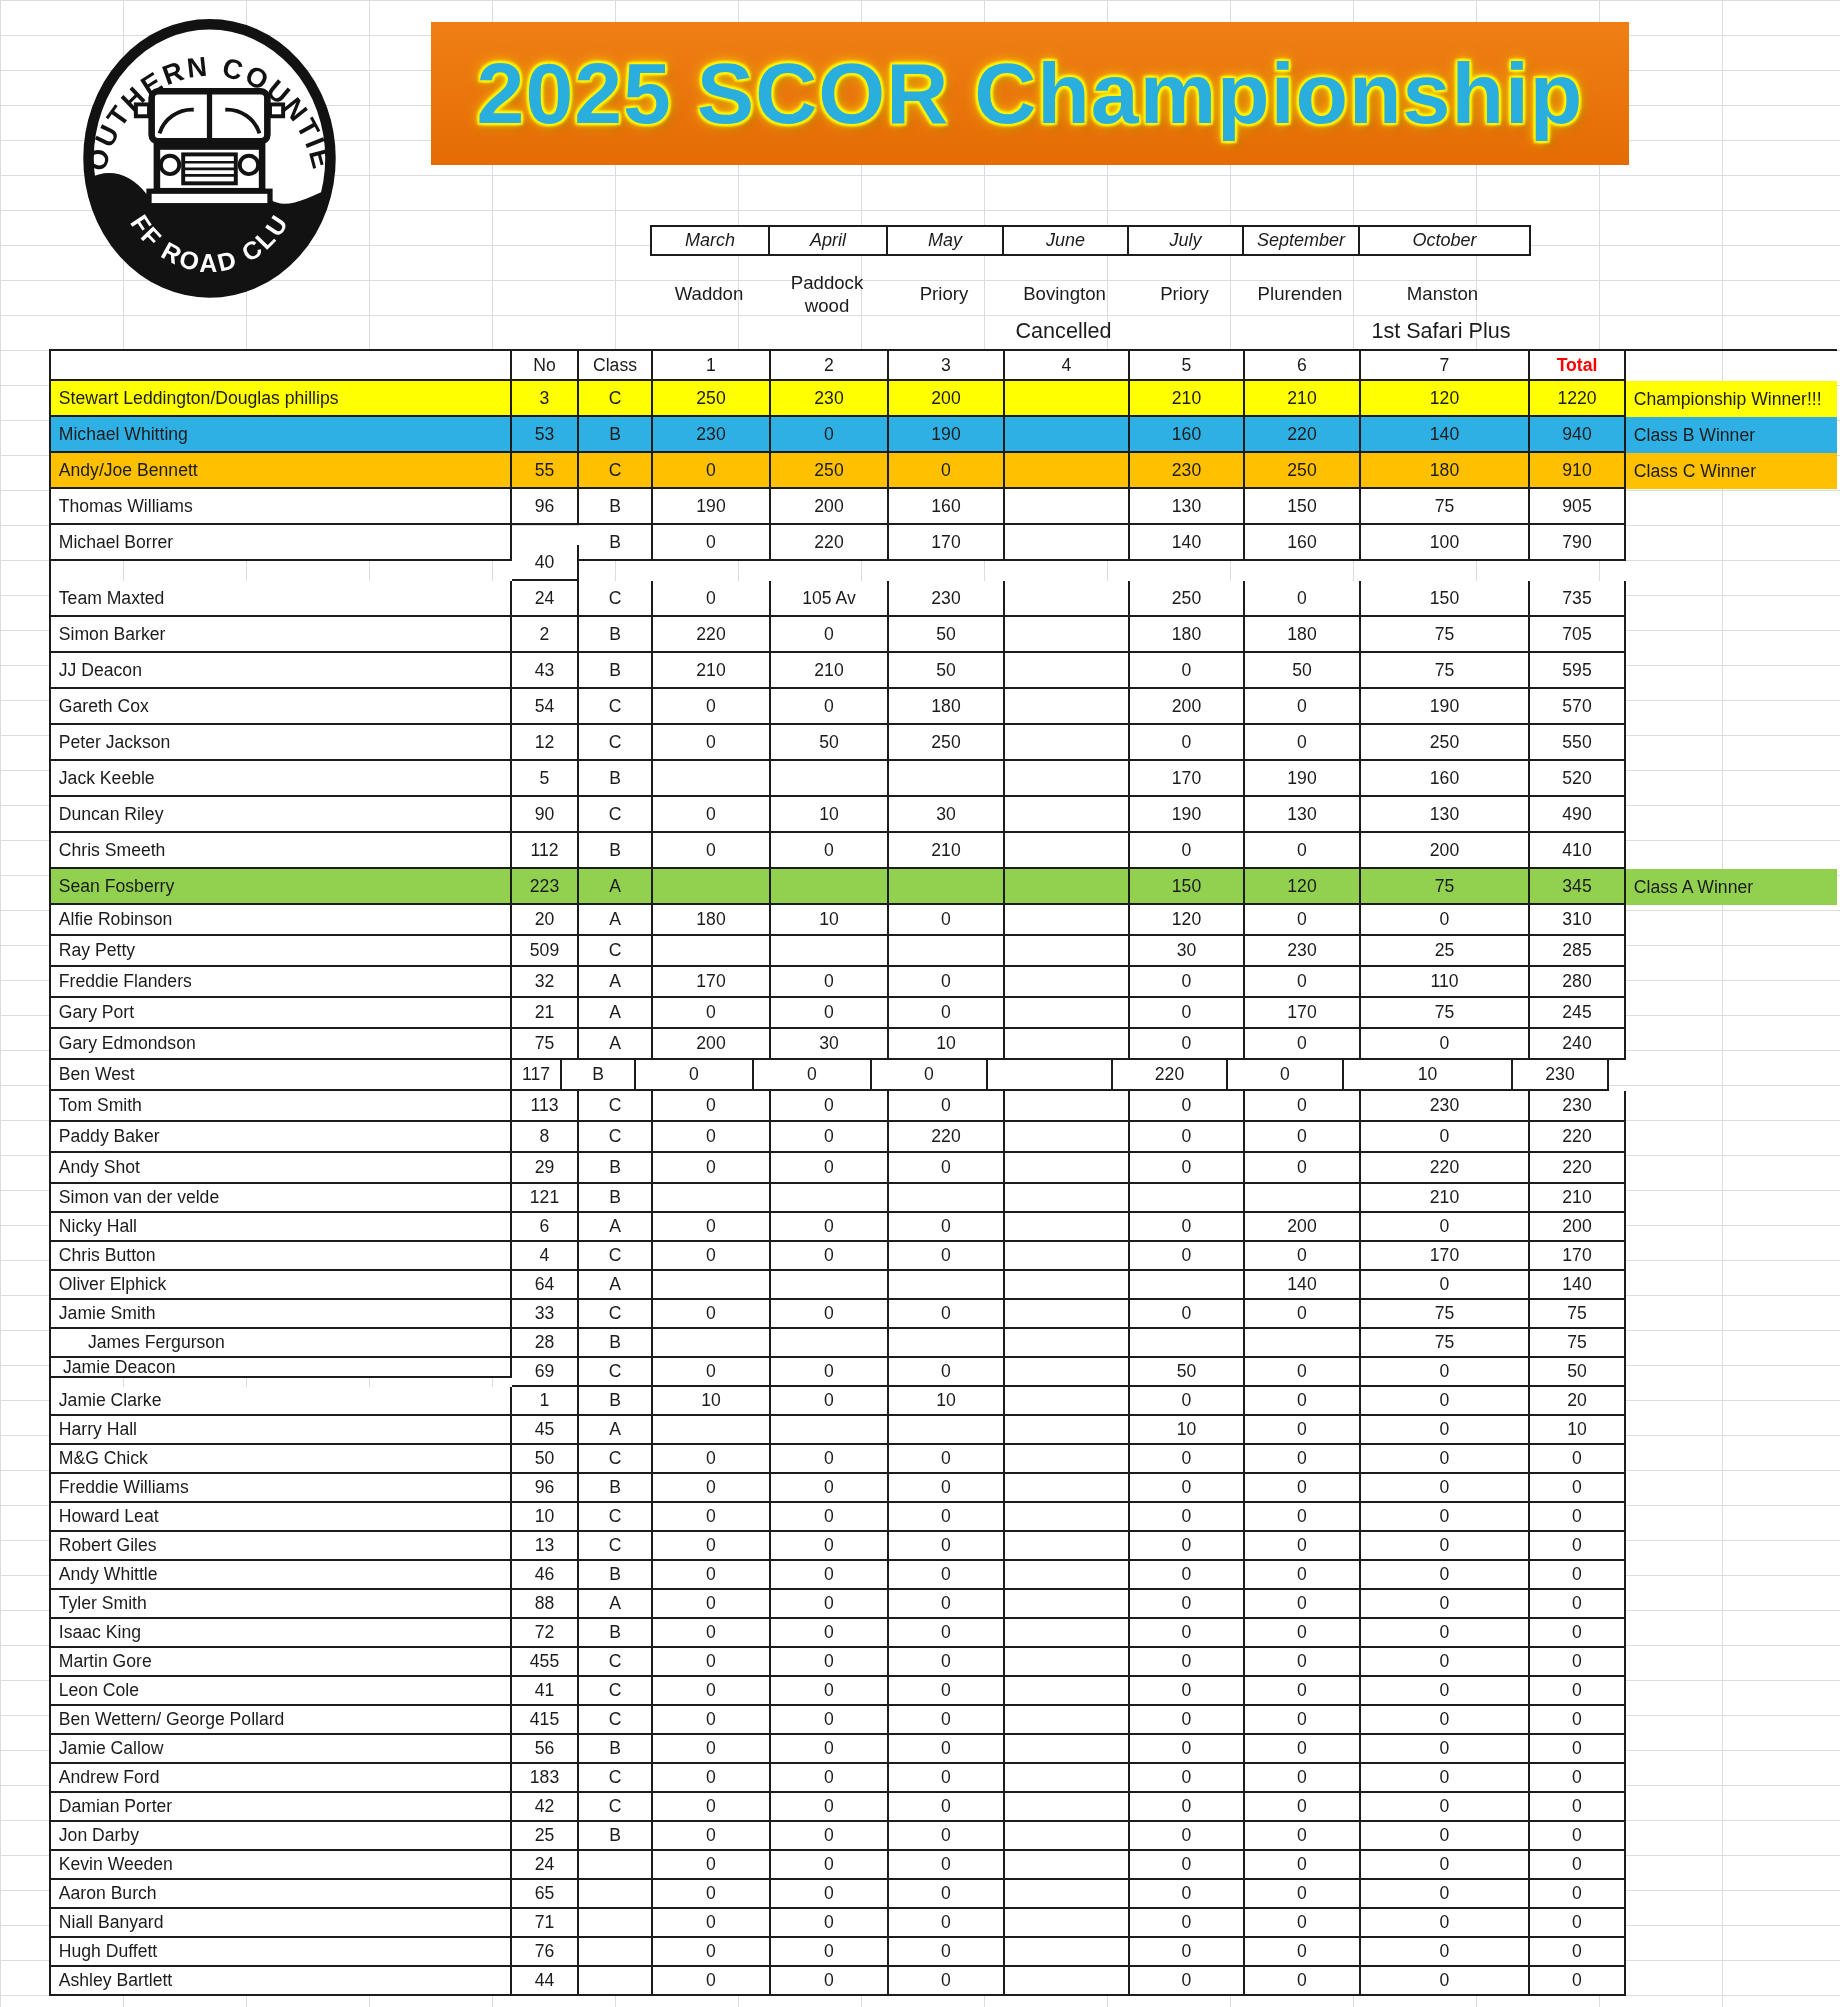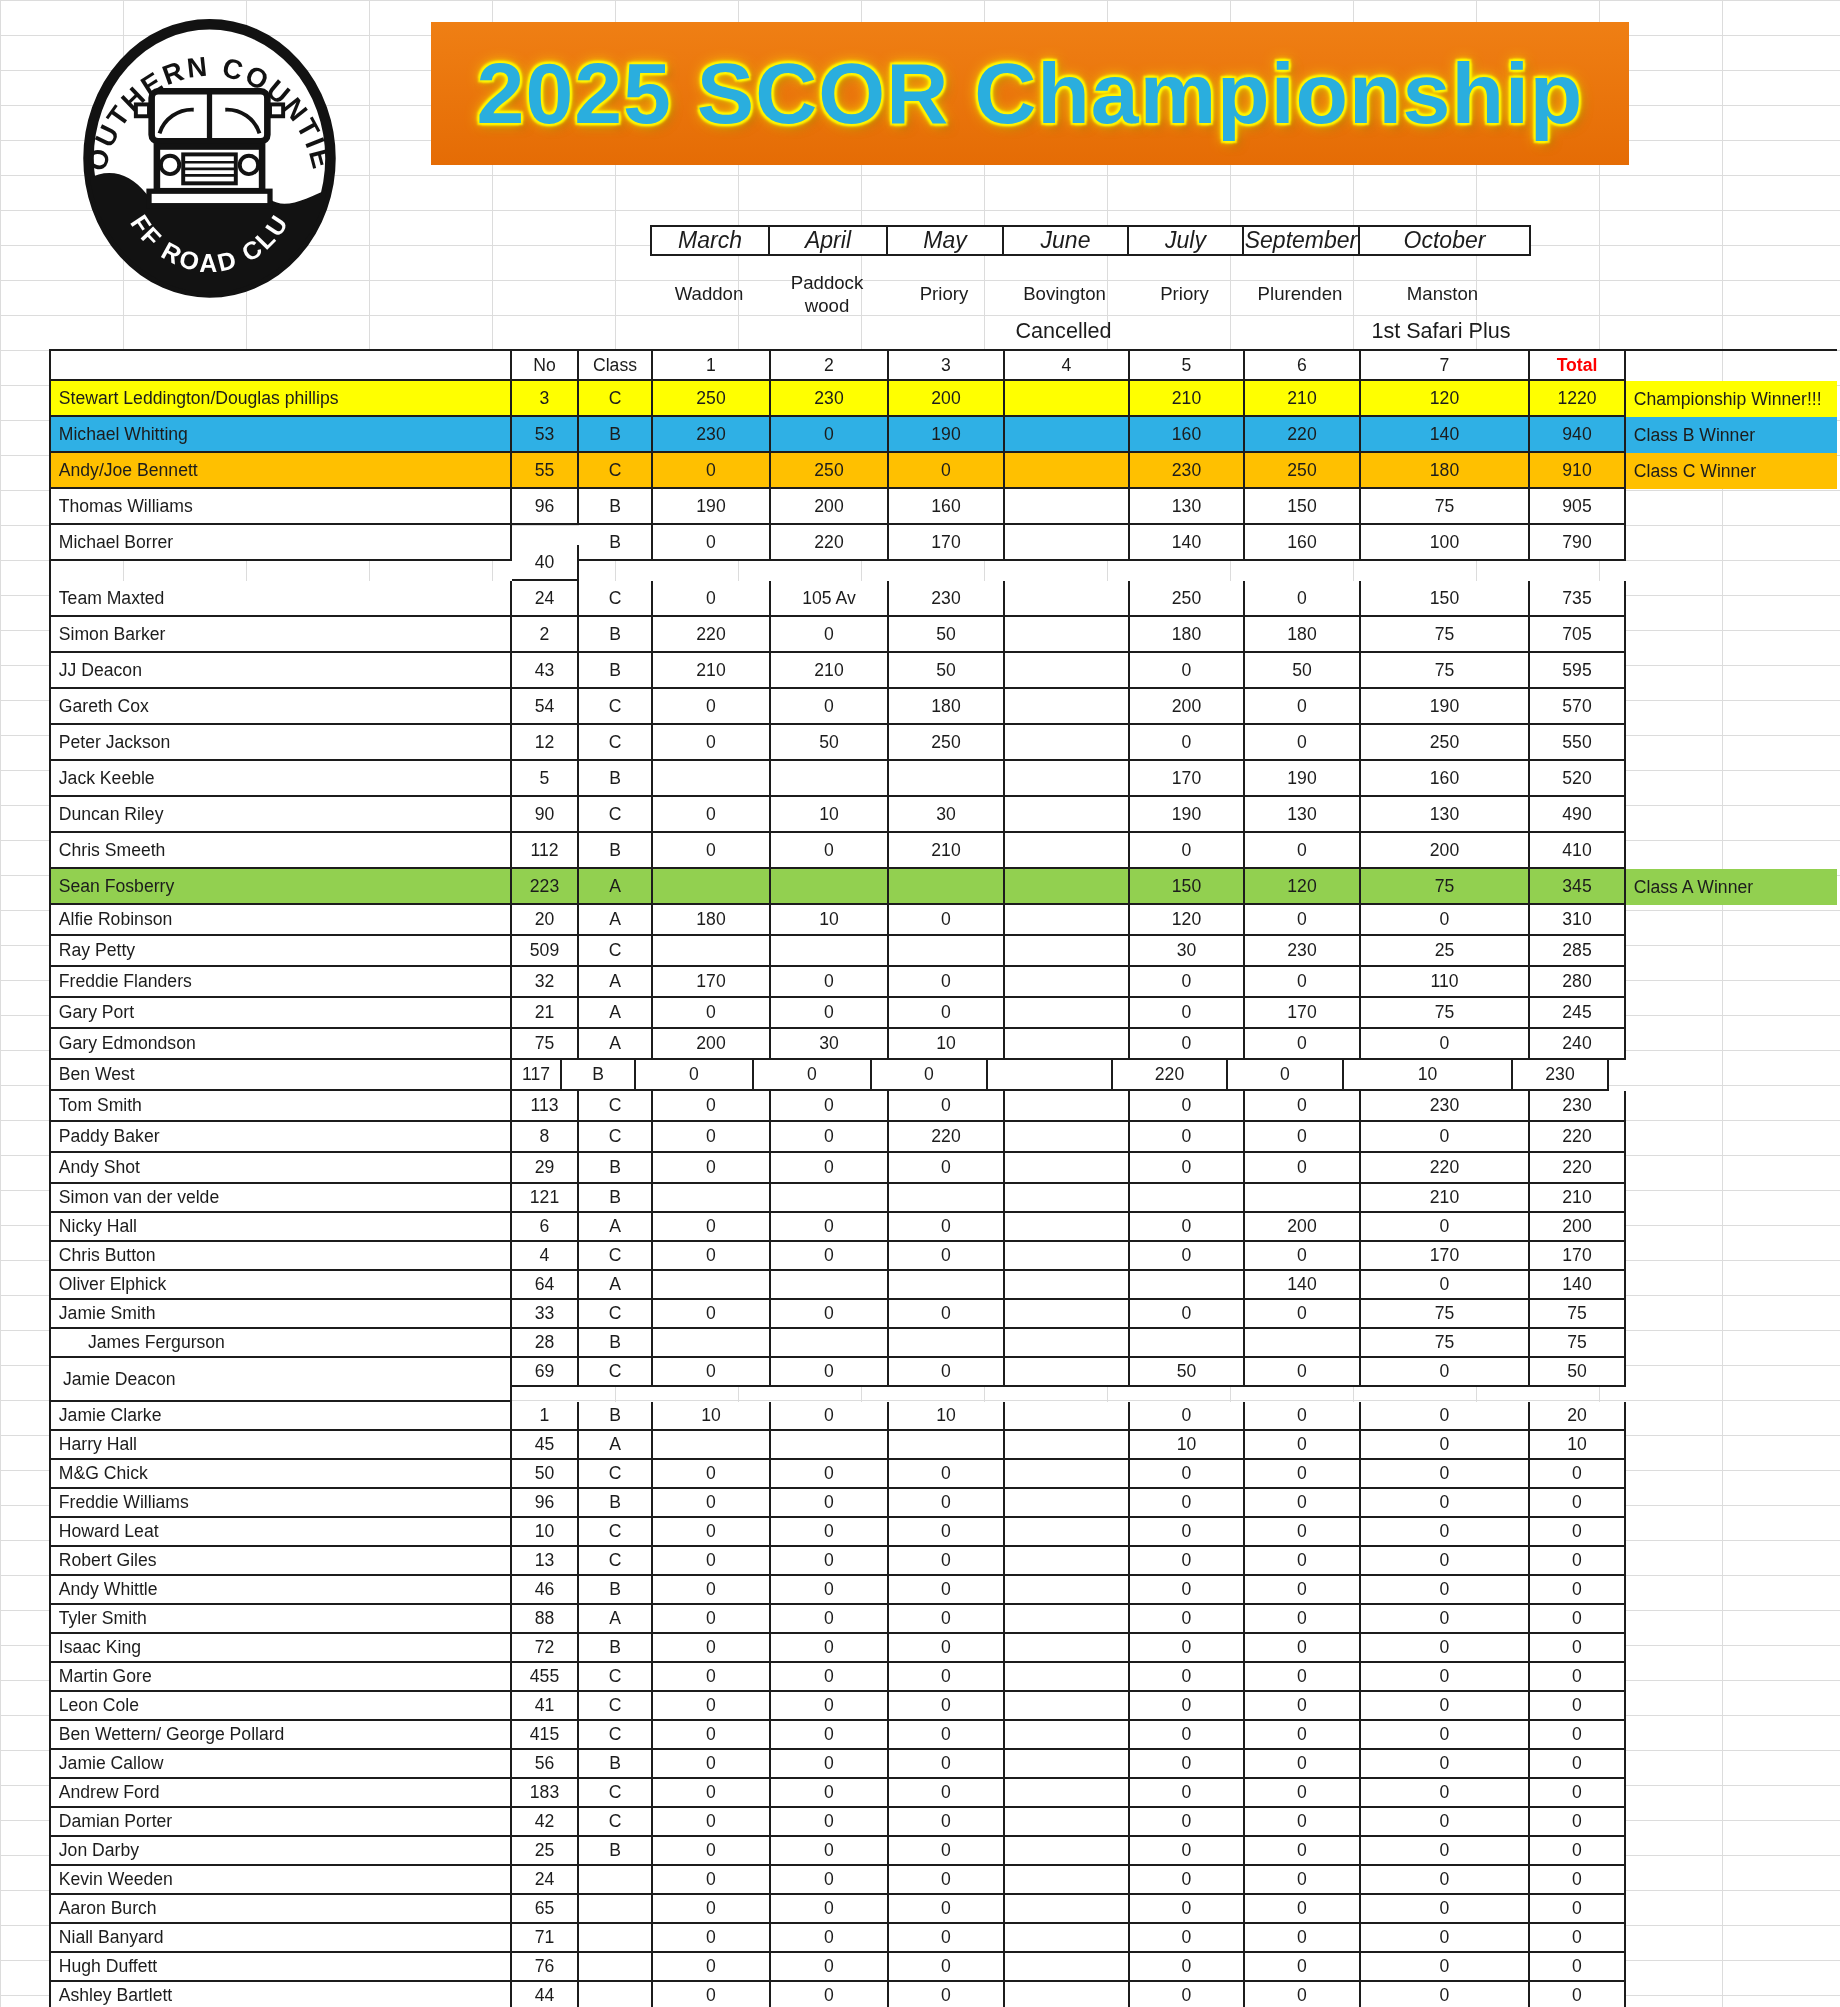--- a/index.html
+++ b/index.html
@@ -29,21 +29,21 @@
     text-shadow:
       0 0 2.9px #fffb00,0 0 5.9px #fffb00,0 0 13.7px #ffe800,
       2px 2px 2px #ffec00,-2px -2px 2px #ffec00,
       2px -2px 2px #ffec00,-2px 2px 2px #ffec00,
       3.9px 3.9px 9.8px rgba(130,70,0,.55);
   }
 
   
   .months-row{position:absolute;left:650px;top:225px;display:flex;border:2px solid #1c1c1c;background:#fff;}
   .mcell{height:27.4px;border-right:2px solid #1c1c1c;display:flex;align-items:center;justify-content:center;
-    font-style:italic;font-size:23px;color:#1c1c1c;box-sizing:border-box;background:#fff;}
+    font-style:italic;font-size:18px;color:#1c1c1c;box-sizing:border-box;background:#fff;}
   .mcell:last-child{border-right:none;}
   .venues-row{position:absolute;left:650px;top:259px;display:flex;}
   .vcell{height:71px;display:flex;align-items:center;justify-content:center;text-align:center;
     font-size:18.6px;color:#1c1c1c;line-height:1.2;}
   .note{position:absolute;font-size:21.6px;color:#1c1c1c;text-align:center;display:flex;align-items:center;justify-content:center;}
   .note-cancelled{left:981px;top:314px;width:165px;height:33px;}
   .note-safari{left:1337px;top:314px;width:208px;height:33px;}
 
   
   .main-table{position:absolute;left:49px;top:349px;}
@@ -522,21 +522,21 @@
         <div class="cell" style="width: 118px; height: 29px;"></div>
         <div class="cell" style="width: 118px; height: 29px;"></div>
         <div class="cell" style="width: 116px; height: 29px;"></div>
         <div class="cell" style="width: 125px; height: 29px;"></div>
         <div class="cell" style="width: 115px; height: 29px;"></div>
         <div class="cell" style="width: 116px; height: 29px;"></div>
         <div class="cell" style="width: 169px; height: 29px;">75</div>
         <div class="cell" style="width: 96px; height: 29px;">75</div>
       </div>
       <div class="trow">
-        <div class="cell name" style="width: 461px; height: 44px; padding-left: 12px;">Jamie Deacon</div>
+        <div class="cell name" style="width: 461px; height: 20px; padding-left: 12px;">Jamie Deacon</div>
         <div class="cell" style="width: 67px; height: 29px;">69</div>
         <div class="cell" style="width: 74px; height: 29px;">C</div>
         <div class="cell" style="width: 118px; height: 29px;">0</div>
         <div class="cell" style="width: 118px; height: 29px;">0</div>
         <div class="cell" style="width: 116px; height: 29px;">0</div>
         <div class="cell" style="width: 125px; height: 29px;"></div>
         <div class="cell" style="width: 115px; height: 29px;">50</div>
         <div class="cell" style="width: 116px; height: 29px;">0</div>
         <div class="cell" style="width: 169px; height: 29px;">0</div>
         <div class="cell" style="width: 96px; height: 29px;">50</div>

